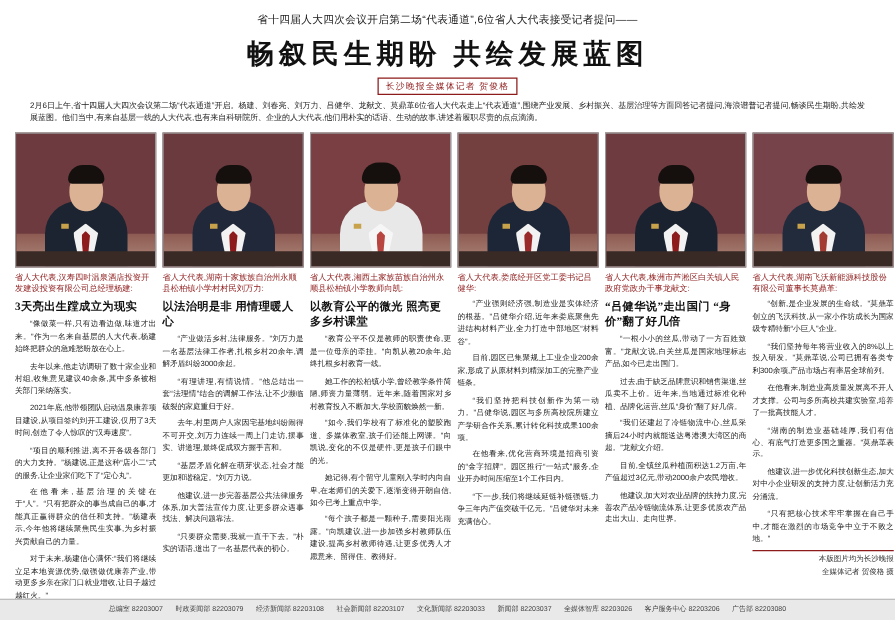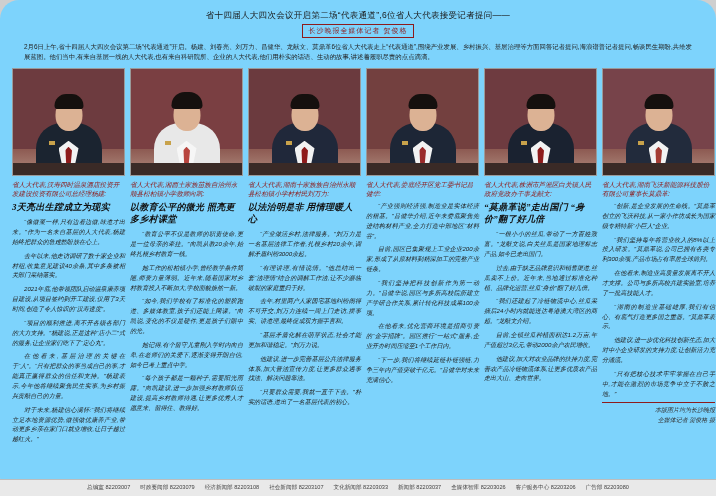--- a/index.html
+++ b/index.html
@@ -5,24 +5,23 @@
   html,body{margin:0;padding:0;}
   body{
     width:716px;height:496px;
     background:#cfcfcf;
     font-family:"Liberation Serif", serif;
     overflow:hidden;
   }
   .page{
     position:relative;
     width:716px;height:496px;
-    background:#7dd3fc;
+    background:#ffffff;
     box-sizing:border-box;
     padding:8px 10px 0 10px;
-    border-radius:19px;
   }
   
   .kicker{
     text-align:center;
     font-size:8.5px;
     color:#1a1a1a;
     letter-spacing:.3px;
     margin-top:2px;
     font-family:"Liberation Sans", sans-serif;
   }
@@ -60,21 +59,20 @@
   }
   
   .cols{
     display:flex;
     gap:5px;
     padding:0 2px;
   }
   .col{
     width:113px;
     flex:0 0 113px;
-    font-style:italic;
   }
   .photo{
     position:relative;
     width:100%;
     height:108px;
     border:1px solid #9a9a9a;
     box-sizing:border-box;
     overflow:hidden;
     background:#6d3b3f;
   }
@@ -175,20 +173,21 @@
   }
   .footer span{white-space:nowrap;}
 </style>
 </head>
 <body>
 
 <div class="page">
 
   <div class="kicker">省十四届人大四次会议开启第二场“代表通道”,6位省人大代表接受记者提问——</div>
 
+  <div class="headline">畅叙民生期盼 共绘发展蓝图</div>
 
   <div class="byline-row">
     <div class="byline-box">长沙晚报全媒体记者 贺俊格</div>
   </div>
 
   <div class="lede">2月6日上午,省十四届人大四次会议第二场“代表通道”开启。杨建、刘春亮、刘万力、吕健华、龙献文、莫鼎革6位省人大代表走上“代表通道”,围绕产业发展、乡村振兴、基层治理等方面回答记者提问,海浪谱普记者提问,畅谈民生期盼,共绘发展蓝图。他们当中,有来自基层一线的人大代表,也有来自科研院所、企业的人大代表,他们用朴实的话语、生动的故事,讲述着履职尽责的点点滴滴。</div>
 
   <div class="cols">
 
     <div class="col">
@@ -210,43 +209,20 @@
         <p>去年以来,他走访调研了数十家企业和村组,收集意见建议40余条,其中多条被相关部门采纳落实。</p>
         <p>2021年底,他带领团队启动温泉康养项目建设,从项目签约到开工建设,仅用了3天时间,创造了令人惊叹的“汉寿速度”。</p>
         <p>“项目的顺利推进,离不开各级各部门的大力支持。”杨建说,正是这种“店小二”式的服务,让企业家们吃下了“定心丸”。</p>
         <p>在他看来,基层治理的关键在于“人”。“只有把群众的事当成自己的事,才能真正赢得群众的信任和支持。”杨建表示,今年他将继续聚焦民生实事,为乡村振兴贡献自己的力量。</p>
         <p>对于未来,杨建信心满怀:“我们将继续立足本地资源优势,做强做优康养产业,带动更多乡亲在家门口就业增收,让日子越过越红火。”</p>
       </div>
     </div>
 
     <div class="col">
       <div class="photo">
-        <div class="ph-bg" style="background:#7a3f42"></div>
-        <div class="ph-floor"></div>
-        <div class="ph-body" style="background:#e8e8e8"></div>
-        <div class="ph-shirt" style="background:#f6f6f6"></div>
-        <div class="ph-tie" style="background:#b8453f"></div>
-        <div class="ph-head"></div>
-        <div class="ph-hair" style="width:31px;height:17px"></div>
-        <div class="ph-badge" style="left:34px"></div>
-        <div class="ph-desk"></div>
-      </div>
-      <div class="cap-title">省人大代表,湘西土家族苗族自治州永顺县松柏镇小学教师向凯:</div>
-      <div class="cap-head">以教育公平的微光 照亮更多乡村课堂</div>
-      <div class="col-body">
-        <p>“教育公平不仅是教师的职责使命,更是一位母亲的牵挂。”向凯从教20余年,始终扎根乡村教育一线。</p>
-        <p>她工作的松柏镇小学,曾经教学条件简陋,师资力量薄弱。近年来,随着国家对乡村教育投入不断加大,学校面貌焕然一新。</p>
-        <p>“如今,我们学校有了标准化的塑胶跑道、多媒体教室,孩子们还能上网课。”向凯说,变化的不仅是硬件,更是孩子们眼中的光。</p>
-        <p>她记得,有个留守儿童刚入学时内向自卑,在老师们的关爱下,逐渐变得开朗自信,如今已考上重点中学。</p>
-        <p>“每个孩子都是一颗种子,需要阳光雨露。”向凯建议,进一步加强乡村教师队伍建设,提高乡村教师待遇,让更多优秀人才愿意来、留得住、教得好。</p>
-      </div>
-    </div>
-
-    <div class="col">
-      <div class="photo">
         <div class="ph-bg" style="background:#6b3a3e"></div>
         <div class="ph-floor"></div>
         <div class="ph-body" style="background:#20283a"></div>
         <div class="ph-shirt"></div>
         <div class="ph-tie" style="background:#8e1b1b"></div>
         <div class="ph-head"></div>
         <div class="ph-hair"></div>
         <div class="ph-badge" style="left:37px"></div>
         <div class="ph-desk"></div>
       </div>
@@ -257,20 +233,43 @@
         <p>“有理讲理,有情说情。”他总结出一套“法理情”结合的调解工作法,让不少濒临破裂的家庭重归于好。</p>
         <p>去年,村里两户人家因宅基地纠纷闹得不可开交,刘万力连续一周上门走访,摆事实、讲道理,最终促成双方握手言和。</p>
         <p>“基层矛盾化解在萌芽状态,社会才能更加和谐稳定。”刘万力说。</p>
         <p>他建议,进一步完善基层公共法律服务体系,加大普法宣传力度,让更多群众遇事找法、解决问题靠法。</p>
         <p>“只要群众需要,我就一直干下去。”朴实的话语,道出了一名基层代表的初心。</p>
       </div>
     </div>
 
     <div class="col">
       <div class="photo">
+        <div class="ph-bg" style="background:#7a3f42"></div>
+        <div class="ph-floor"></div>
+        <div class="ph-body" style="background:#e8e8e8"></div>
+        <div class="ph-shirt" style="background:#f6f6f6"></div>
+        <div class="ph-tie" style="background:#b8453f"></div>
+        <div class="ph-head"></div>
+        <div class="ph-hair" style="width:31px;height:17px"></div>
+        <div class="ph-badge" style="left:34px"></div>
+        <div class="ph-desk"></div>
+      </div>
+      <div class="cap-title">省人大代表,湘西土家族苗族自治州永顺县松柏镇小学教师向凯:</div>
+      <div class="cap-head">以教育公平的微光 照亮更多乡村课堂</div>
+      <div class="col-body">
+        <p>“教育公平不仅是教师的职责使命,更是一位母亲的牵挂。”向凯从教20余年,始终扎根乡村教育一线。</p>
+        <p>她工作的松柏镇小学,曾经教学条件简陋,师资力量薄弱。近年来,随着国家对乡村教育投入不断加大,学校面貌焕然一新。</p>
+        <p>“如今,我们学校有了标准化的塑胶跑道、多媒体教室,孩子们还能上网课。”向凯说,变化的不仅是硬件,更是孩子们眼中的光。</p>
+        <p>她记得,有个留守儿童刚入学时内向自卑,在老师们的关爱下,逐渐变得开朗自信,如今已考上重点中学。</p>
+        <p>“每个孩子都是一颗种子,需要阳光雨露。”向凯建议,进一步加强乡村教师队伍建设,提高乡村教师待遇,让更多优秀人才愿意来、留得住、教得好。</p>
+      </div>
+    </div>
+
+    <div class="col">
+      <div class="photo">
         <div class="ph-bg" style="background:#73403f"></div>
         <div class="ph-floor"></div>
         <div class="ph-body" style="background:#1d2636"></div>
         <div class="ph-shirt"></div>
         <div class="ph-tie" style="background:#9a2a2a"></div>
         <div class="ph-head"></div>
         <div class="ph-hair"></div>
         <div class="ph-badge" style="left:35px"></div>
         <div class="ph-desk"></div>
       </div>
@@ -290,21 +289,21 @@
         <div class="ph-floor"></div>
         <div class="ph-body" style="background:#1a2230"></div>
         <div class="ph-shirt"></div>
         <div class="ph-tie" style="background:#8e1b1b"></div>
         <div class="ph-head"></div>
         <div class="ph-hair"></div>
         <div class="ph-badge" style="left:36px"></div>
         <div class="ph-desk"></div>
       </div>
       <div class="cap-title">省人大代表,株洲市芦淞区白关镇人民政府党政办干事龙献文:</div>
-      <div class="cap-head">“莫鼎革说”走出国门 “身价”翻了好几倍</div>
+      <div class="cap-head">“吕健华说”走出国门 “身价”翻了好几倍</div>
       <div class="col-body">
         <p>“一根小小的丝瓜,带动了一方百姓致富。”龙献文说,白关丝瓜是国家地理标志产品,如今已走出国门。</p>
         <p>过去,由于缺乏品牌意识和销售渠道,丝瓜卖不上价。近年来,当地通过标准化种植、品牌化运营,丝瓜“身价”翻了好几倍。</p>
         <p>“我们还建起了冷链物流中心,丝瓜采摘后24小时内就能送达粤港澳大湾区的商超。”龙献文介绍。</p>
         <p>目前,全镇丝瓜种植面积达1.2万亩,年产值超过3亿元,带动2000余户农民增收。</p>
         <p>他建议,加大对农业品牌的扶持力度,完善农产品冷链物流体系,让更多优质农产品走出大山、走向世界。</p>
       </div>
     </div>
 
     <div class="col">

